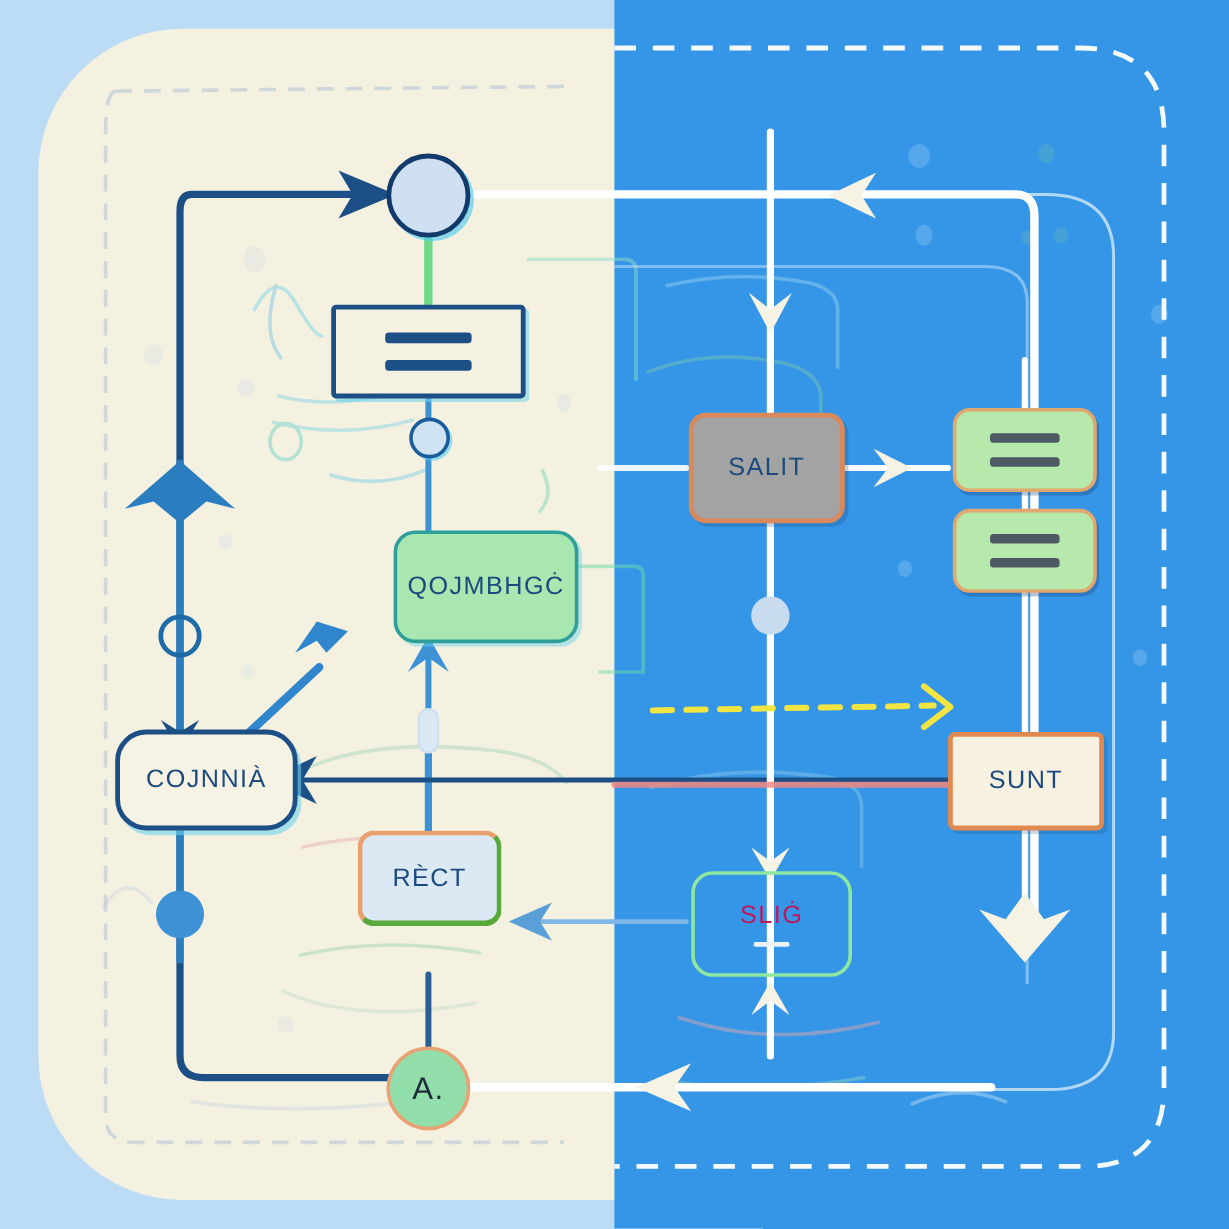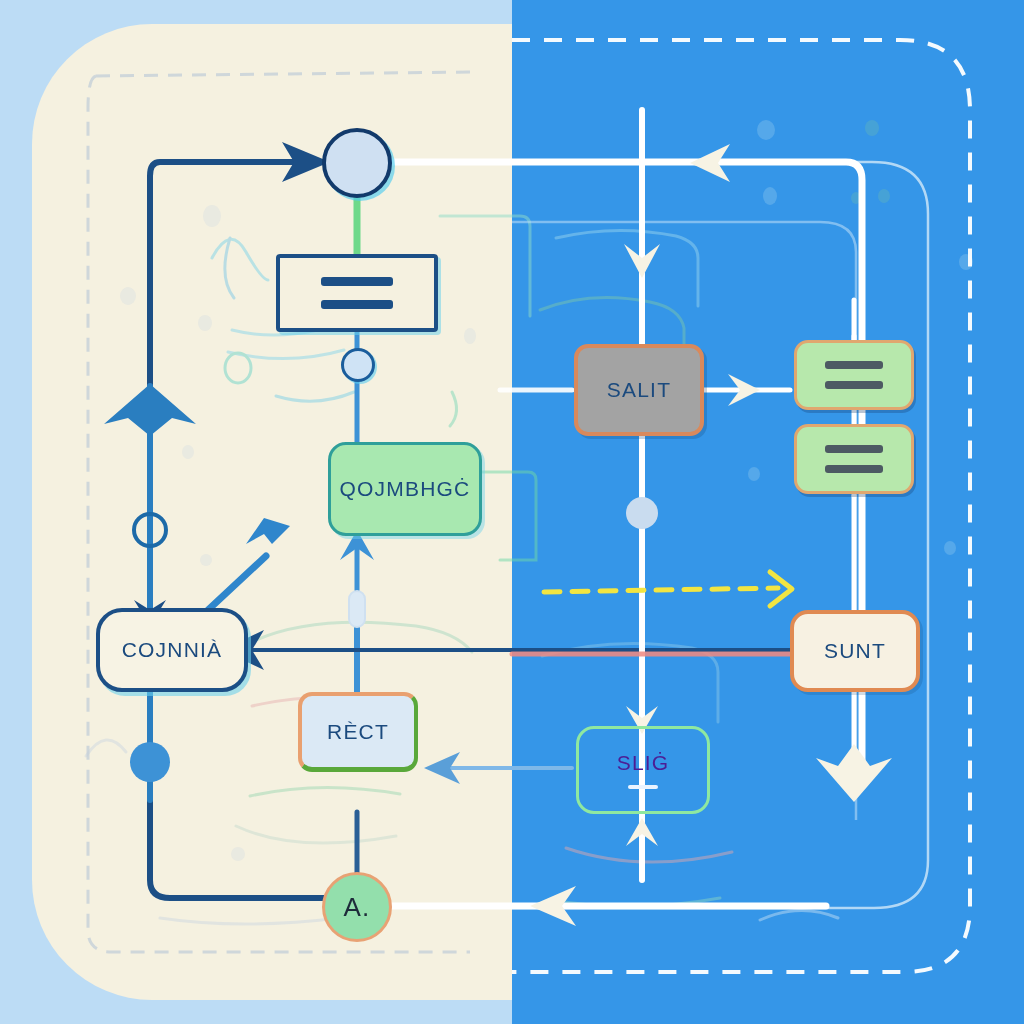--- a/index.html
+++ b/index.html
@@ -22,21 +22,21 @@
   .nlabel{font-size:21px;letter-spacing:1.2px;}
 
   .rect-plain{background:#f5f1e0;border:4px solid #1c4f86;border-radius:4px;
               box-shadow:3px 3px 0 rgba(110,210,235,.55);}
   .rect-green{background:#a8e8b0;border:3px solid #2f9f9a;border-radius:18px;
               box-shadow:3px 3px 0 rgba(110,210,235,.45);margin-left:44px;}
   .rect-round-blue{background:#f7f3e4;border:4px solid #1c4f86;border-radius:26px;
                    box-shadow:3px 4px 0 rgba(110,210,235,.6);}
   .rect-salit{background:#a3a3a3;border:4px solid #d9895b;border-radius:14px;
               box-shadow:3px 3px 0 rgba(20,70,120,.25);}
-  .rect-sunt{background:#f7f1e2;border:4px solid #e08a52;border-radius:18px;
+  .rect-sunt{background:#f7f1e2;border:4px solid #e08a52;border-radius:6px;
              box-shadow:3px 3px 0 rgba(20,70,120,.2);}
   .rect-slig{background:transparent;border:3px solid #8fe8a0;border-radius:18px;}
   .rect-rect{background:#dbe9f5;border-radius:14px;
              border-top:4px solid #e9a06f;border-left:4px solid #e9a06f;
              border-right:4px solid #59a83a;border-bottom:5px solid #59a83a;}
   .rect-greenbox{background:#b7e8ac;border:3px solid #e0a76f;border-radius:14px;
                  box-shadow:2px 3px 0 rgba(20,60,110,.30);}
 
   .circ{border-radius:50%;}
   .c-top{background:#cfe0f2;border:4px solid #123a6b;
@@ -45,21 +45,21 @@
            box-shadow:2px 2px 0 rgba(90,205,240,.6);}
   .c-hollow{background:transparent;border:4px solid #1d6aa8;}
   .c-dot{background:#3d92d6;}
   .c-a{background:#93dfac;border:3px solid #e8a274;}
   .c-dim{background:#c9dcef;}
 
   .bar{background:#1c4f86;border-radius:3px;}
   .bar-gray{background:#4d5a63;border-radius:3px;}
 
   .txt-navy{color:#1b4a7e;}
-  .txt-white{color:#4c1d95;}
+  .txt-white{color:#be185d;}
 </style>
 </head>
 <body>
 
 <div id="stage">
 
   <div class="abs" id="bg-light"></div>
   <div class="abs" id="panel-left"></div>
   <div class="abs" id="panel-right"></div>
 

